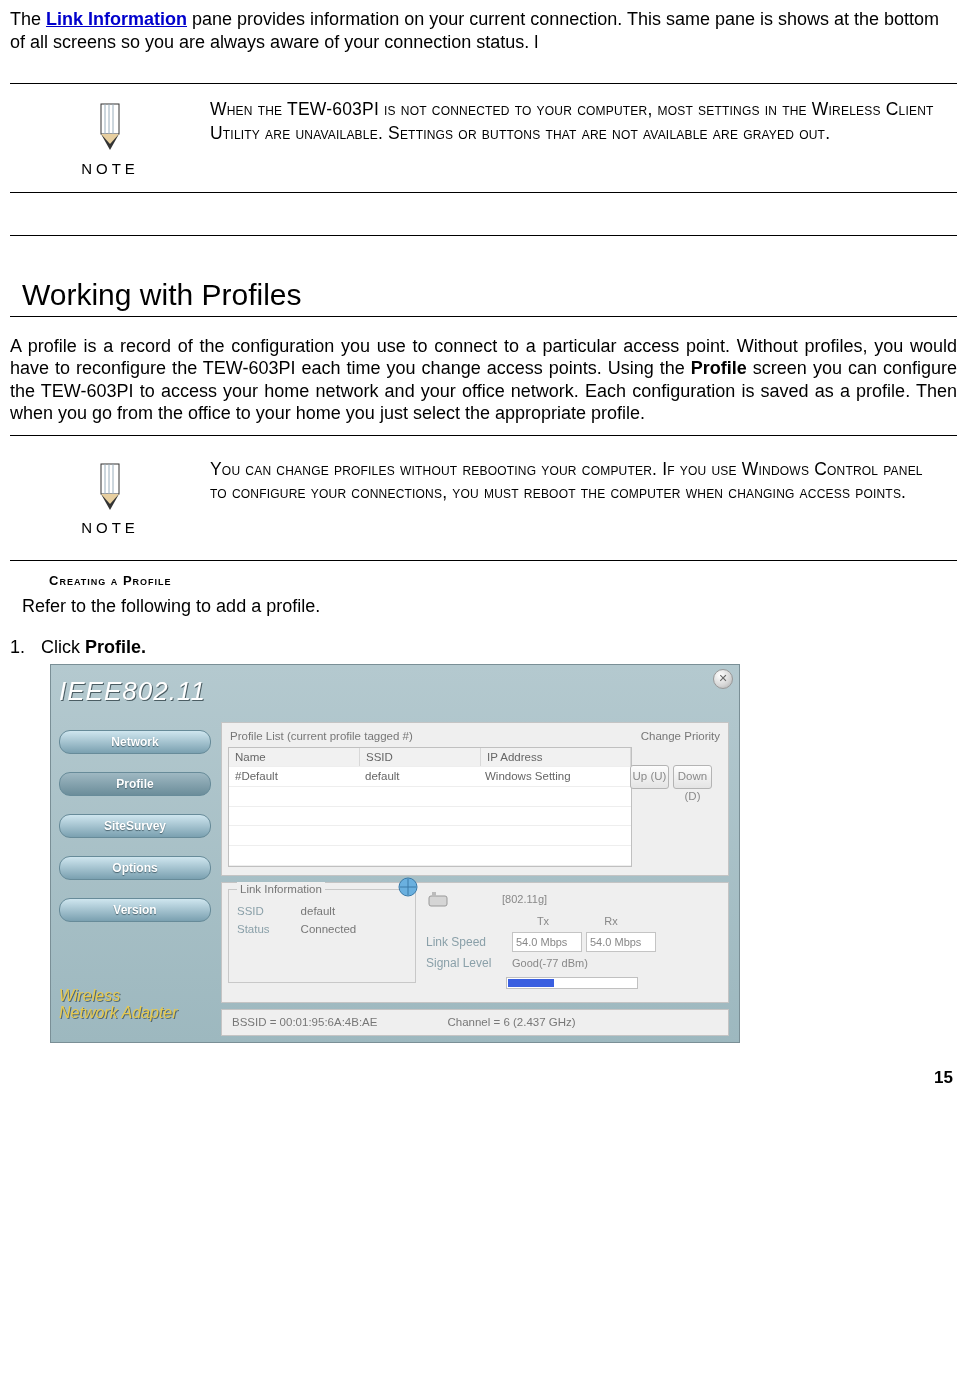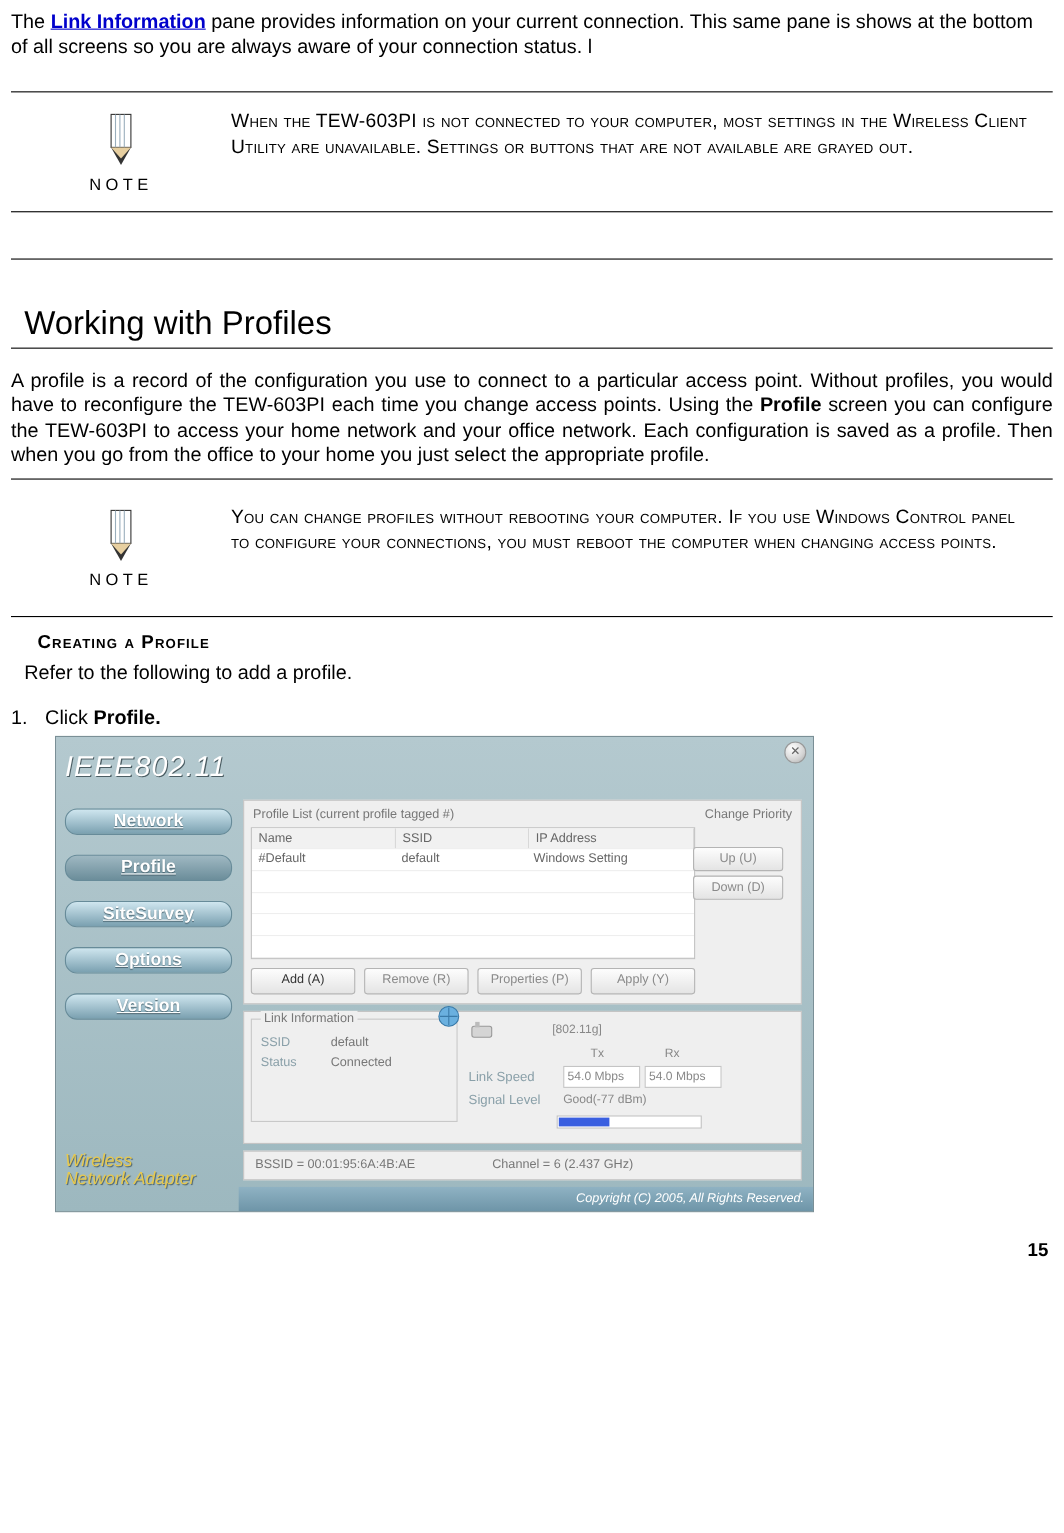--- a/index.html
+++ b/index.html
@@ -16,21 +16,21 @@
   hr.full { border: none; border-top: 1px solid #000; margin: 0; }
   .note-block { display: flex; align-items: flex-start; padding: 14px 0 14px 0; }
   .note-col { width: 200px; text-align: center; padding-top: 4px; }
   .note-icon svg { width: 46px; height: 50px; }
   .note-label { letter-spacing: 4px; font-size: 15px; margin-top: 2px; }
   .note-text { flex: 1; font-variant: small-caps; font-size: 17.5px; line-height: 1.35; padding-right: 20px; letter-spacing: 0.2px;}
   .section-heading { font-size: 30px; margin: 40px 0 2px 12px; }
   .section-rule-top { border: none; border-top: 1px solid #000; margin: 0 0 0 0; }
   .section-rule-bot { border: none; border-top: 1px solid #000; margin: 0 0 18px 0; }
   .body-para { text-align: justify; margin: 0 0 10px 0; line-height: 1.25;}
-  .subheading { font-weight: bold; letter-spacing: 1px; font-variant: small-caps; font-size: 17px; margin-left: 24px; margin-top: 12px; }
+  .subheading { font-weight: bold; letter-spacing: 1px; font-variant: small-caps; font-size: 13px; margin-left: 39px; margin-top: 12px; }
   .sub-intro { margin: 6px 0 18px 12px; }
   .step { margin: 0 0 6px 0; }
   .step-num { display: inline-block; width: 26px; }
   
   .app {
     width: 688px;
     margin-left: 40px;
     background: linear-gradient(#b4c9cf,#9db8bf);
     border: 1px solid #7a8f96;
     position: relative;
@@ -52,23 +52,22 @@
   .logo {
     font-family: Impact, Arial Black, sans-serif;
     font-size: 26px; color: #fff; letter-spacing: 1px;
     font-style: italic; text-shadow: 1px 1px 0 #4b5d63;
     margin-bottom: 4px;
   }
   .nav-btn {
     background: linear-gradient(#cfe6ef,#7aa0b0);
     border: 1px solid #678b99; border-radius: 11px;
     height: 22px; color: #fff; font-weight: bold;
-    font-size: 16px; text-align: center; line-height: 22px;
+    font-size: 12px; text-align: center; line-height: 22px;
     text-shadow: 0 1px 1px #48626d;
-    text-decoration: underline;
   }
   .nav-btn.active { background: linear-gradient(#9fb8c2,#6b8d9a); }
   .side-spacer { flex: 1; }
   .wna { color: #e7c94e; font-family: "Trebuchet MS", sans-serif; font-weight: normal; font-style: italic; font-size: 16px; line-height: 1.05; margin-bottom: 6px; filter: drop-shadow(1px 1px 0 #556a71);}
   .app-main { flex: 1; padding: 12px 10px 0 4px; }
   .panel {
     background: #efefef;
     border: 1px solid #c4c4c4;
     padding: 6px 6px 8px 6px;
     margin-bottom: 6px;
@@ -83,21 +82,21 @@
   .grid-head .gc { background: #f1f1f1; border-right: 1px solid #d8d8d8; font-size: 11.5px; color: #666; }
   .gc { padding: 2px 6px; font-size: 11.5px; color: #666; }
   .gc.c1{width:118px;} .gc.c2{width:108px;} .gc.c3{flex:1;}
   .grid-btns { display: flex; gap: 8px; margin-top: 8px; }
   .wbtn {
     flex: 1; height: 22px; background: linear-gradient(#fdfdfd,#e4e4e4);
     border: 1px solid #b4b4b4; border-radius: 3px;
     font-size: 11.5px; color: #8a8a8a; line-height: 20px; text-align: center;
   }
   .wbtn.enabled{ color:#333; }
-  .side-btns { position: absolute; top: 42px; right: 16px; width: 82px; display: flex; flex-direction: column; gap: 4px; }
+  .side-btns { position: absolute; top: 42px; right: 16px; width: 82px; display: flex; flex-direction: row; gap: 4px; }
   .panel2 { position: relative; margin-top: 45px; }
   .groupbox {
     position: relative; border: 1px solid #c8c8c8; padding: 10px 8px 8px 8px;
     display: inline-block; vertical-align: top; font-size: 11.5px; color: #777;
     background:#efefef;
   }
   .groupbox .legend { position: absolute; top: -8px; left: 8px; background: #efefef; padding: 0 3px; font-size: 11.5px; }
   .li-row { margin: 4px 0; }
   .li-lab { color: #8aa0a9; display: inline-block; width: 54px; }
   .mini-ic { display:inline-block; width:26px; height:22px; vertical-align:middle;}
@@ -206,26 +205,20 @@
           </div>
           <div class="grid-row"></div>
           <div class="grid-row"></div>
           <div class="grid-row"></div>
           <div class="grid-row"></div>
         </div>
         <div class="side-btns">
           <div class="wbtn">Up (U)</div>
           <div class="wbtn">Down (D)</div>
         </div>
-        <div class="grid-btns">
-          <div class="wbtn enabled">Add (A)</div>
-          <div class="wbtn">Remove (R)</div>
-          <div class="wbtn">Properties (P)</div>
-          <div class="wbtn">Apply (Y)</div>
-        </div>
       </div>
 
       <div class="panel" style="display:flex; gap:10px; align-items:flex-start;">
         <div class="groupbox" style="width:170px; height:74px;">
           <span class="legend">Link Information</span>
           <span class="mini-ic" style="position:absolute; top:-14px; right:-6px;">
             <svg viewBox="0 0 26 22">
                 <circle cx="13" cy="11" r="9" fill="#6ab0df" stroke="#3a7aa8"></circle>
                 <path d="M5 11 h16 M13 3 v16" stroke="#3a7aa8" fill="none"></path>
               </svg>
@@ -261,18 +254,17 @@
           </div>
           <div class="li-row"><span style="display:inline-block; width:80px;"></span><span class="sigbar"></span></div>
         </div>
       </div>
 
       <div class="statusbar">
         <span>BSSID = 00:01:95:6A:4B:AE</span>
         <span>Channel = 6 (2.437 GHz)</span>
       </div>
 
-      <div class="copyright">Copyright (C) 2005, All Rights Reserved.</div>
     </div>
   </div>
 </div>
 
 <div class="page-num">15</div>
 
 </body></html>

